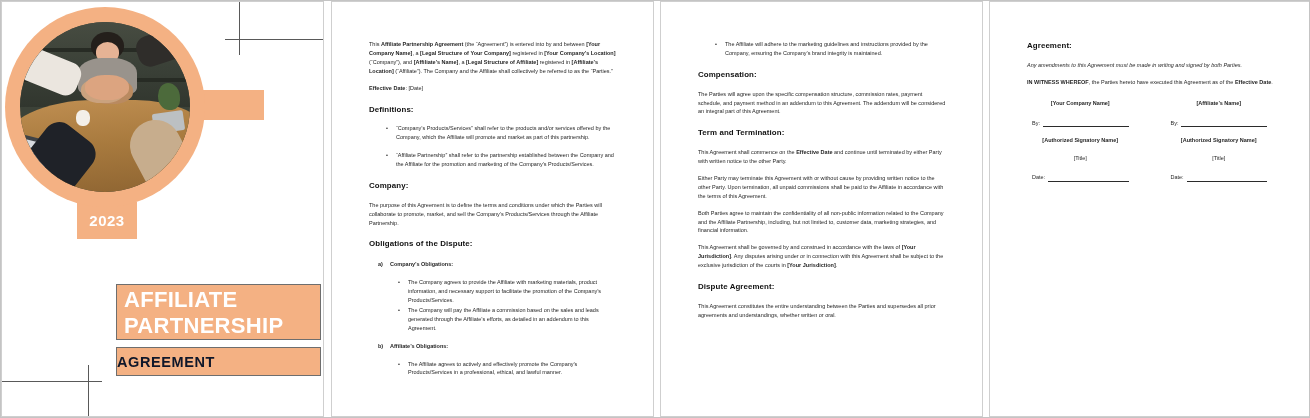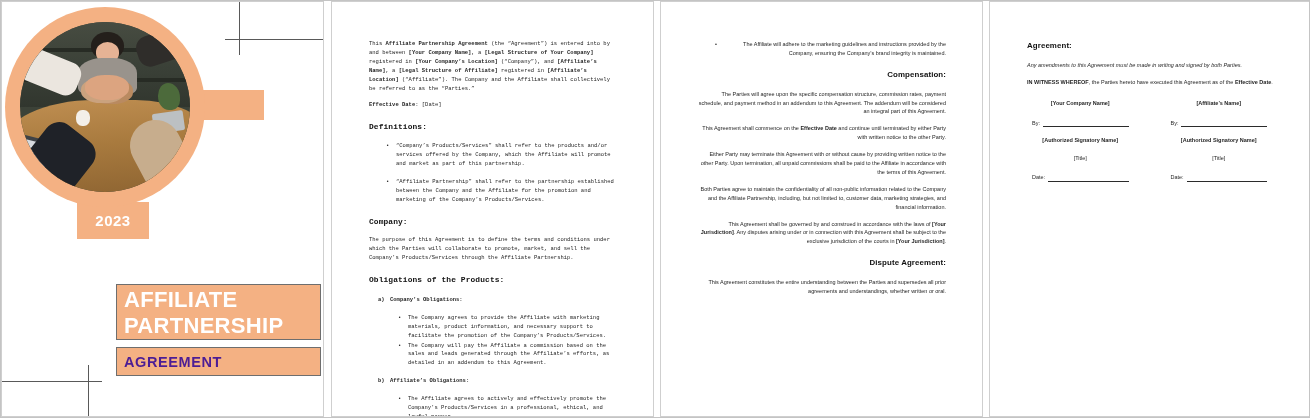--- a/index.html
+++ b/index.html
@@ -3,32 +3,32 @@
 <meta charset="utf-8">
 <style>
   html,body{margin:0;padding:0;background:#fff;}
   body{font-family:"Liberation Sans","DejaVu Sans",sans-serif;}
   :root{--accent:#F4B183;--accent-border:#6e6e6e;--line:#595959;--ink:#262626;}
 
   .stage{position:relative;width:1310px;height:418px;border:1px solid #c4c4c4;
          background:#ffffff;box-sizing:border-box;overflow:hidden;}
   .page{position:absolute;top:0;bottom:0;width:323px;background:#fff;
         border:1px solid #cfcfcf;box-sizing:border-box;overflow:hidden;}
-  #page-1{left:0;}#page-2{left:330px;font-family:Liberation Mono, monospace;}#page-3{left:659px;text-align:right;}#page-4{left:988px;}
+  #page-1{left:0;}#page-2{left:330px;}#page-3{left:659px;}#page-4{left:988px;}
 
   
   .hline,.vline{position:absolute;background:var(--line);}
   .hline{height:1px;} .vline{width:1px;}
   .cross-tr-v{left:237px;top:0;height:53px;}
   .cross-tr-h{top:37px;left:223px;width:98px;}
   .cross-bl-h{top:379px;left:0;width:100px;}
   .cross-bl-v{left:86px;top:363px;height:52px;}
 
   .accent-tab{position:absolute;left:195px;top:88px;width:67px;height:30px;background:var(--accent);}
-  .year-block{position:absolute;left:75px;top:200px;width:72px;height:37px;background:var(--accent);
+  .year-block{position:absolute;left:75px;top:200px;width:60px;height:37px;background:var(--accent);
               color:#fff;font-weight:800;font-size:15px;text-align:center;padding-top:10px;
               box-sizing:border-box;letter-spacing:.5px;}
   .photo-ring{position:absolute;left:3px;top:5px;width:200px;height:200px;border-radius:50%;
               background:var(--accent);}
   .photo{position:absolute;left:15px;top:15px;width:170px;height:170px;border-radius:50%;
          overflow:hidden;background:#3c4238;}
   .photo div{position:absolute;}
   .ph-shelves{left:0;top:0;right:0;height:50%;
       background:linear-gradient(180deg,#474c41 0%,#3a4037 55%,#31362e 100%);}
   .ph-shelf-line{left:0;right:0;height:4px;background:#272b24;top:26px;}
@@ -54,21 +54,21 @@
   .ph-cup{left:33%;top:52%;width:8%;height:9%;border-radius:45%;background:#f3efe9;}
   .ph-plant{right:6%;top:36%;width:13%;height:16%;border-radius:50% 60% 40% 55%;background:#4c6a3b;}
   .ph-laptop2{right:4%;top:53%;width:18%;height:12%;background:#bcc0c3;
       transform:rotate(-8deg);border-radius:2px;}
 
   .title-box{position:absolute;left:114px;top:282px;right:2px;height:56px;background:var(--accent);
       border:1px solid var(--accent-border);box-sizing:border-box;padding:2px 0 16px 7px;}
   .title-box .t{font-size:22px;line-height:1.17;font-weight:800;color:#fff;letter-spacing:.3px;width:200px;}
   .subtitle-box{position:absolute;left:114px;top:345px;right:2px;height:29px;background:var(--accent);
       border:1px solid var(--accent-border);box-sizing:border-box;display:flex;align-items:center;
-      padding-left:7px;font-size:14.5px;font-weight:600;color:#4c1d95;letter-spacing:.6px;}
+      font-size:14.5px;font-weight:600;color:#0f172a;letter-spacing:.6px;}
 
   
   .doc-body{padding:35px 36px 0 37px;font-size:5.5px;line-height:1.62;color:var(--ink);}
   .doc-p{margin:0 0 8px;}
   .doc-h{font-size:7.9px;font-weight:700;color:#111;margin:11px 0 8px;letter-spacing:.1px;}
   .doc-body > :first-child{margin-top:3px;}
   .doc-li{position:relative;padding-left:27px;margin-bottom:9px;}
   .doc-li .mk{position:absolute;left:17px;top:0;}
   .doc-li.l2{padding-left:39px;margin-bottom:1px;}
   .doc-li.l2 .mk{left:29px;}
@@ -135,33 +135,34 @@
 
   <div class="page" id="page-2">
     <div class="doc-body">
         <p class="doc-p"><span>This </span><span style="font-weight: 700;">Affiliate Partnership Agreement</span><span> (the “Agreement”) is entered into by and between </span><span style="font-weight: 700;">[Your Company Name]</span><span>, a </span><span style="font-weight: 700;">[Legal Structure of Your Company]</span><span> registered in </span><span style="font-weight: 700;">[Your Company’s Location]</span><span> (“Company”), and </span><span style="font-weight: 700;">[Affiliate’s Name]</span><span>, a </span><span style="font-weight: 700;">[Legal Structure of Affiliate]</span><span> registered in </span><span style="font-weight: 700;">[Affiliate’s Location]</span><span> (“Affiliate”). The Company and the Affiliate shall collectively be referred to as the “Parties.”</span></p>
         <p class="doc-p"><span style="font-weight: 700;">Effective Date</span><span>: [Date]</span></p>
         <div class="doc-h">Definitions:</div>
         <div class="doc-li l1"><span class="mk">•</span><span class="tx"><span>“Company’s Products/Services” shall refer to the products and/or services offered by the Company, which the Affiliate will promote and market as part of this partnership.</span></span></div>
         <div class="doc-li l1"><span class="mk">•</span><span class="tx"><span>“Affiliate Partnership” shall refer to the partnership established between the Company and the Affiliate for the promotion and marketing of the Company’s Products/Services.</span></span></div>
         <div class="doc-h">Company:</div>
         <p class="doc-p"><span>The purpose of this Agreement is to define the terms and conditions under which the Parties will collaborate to promote, market, and sell the Company’s Products/Services through the Affiliate Partnership.</span></p>
-        <div class="doc-h">Obligations of the Products:</div>
+        <div class="doc-h">Obligations of the Dispute:</div>
         <div class="doc-alpha"><span class="lab">a)</span><span><span style="font-weight: 700;">Company’s Obligations:</span></span></div>
         <div class="doc-li l2"><span class="mk">•</span><span class="tx"><span>The Company agrees to provide the Affiliate with marketing materials, product information, and necessary support to facilitate the promotion of the Company’s Products/Services.</span></span></div>
         <div class="doc-li l2"><span class="mk">•</span><span class="tx"><span>The Company will pay the Affiliate a commission based on the sales and leads generated through the Affiliate’s efforts, as detailed in an addendum to this Agreement.</span></span></div>
         <div class="doc-alpha"><span class="lab">b)</span><span><span style="font-weight: 700;">Affiliate’s Obligations:</span></span></div>
         <div class="doc-li l2"><span class="mk">•</span><span class="tx"><span>The Affiliate agrees to actively and effectively promote the Company’s Products/Services in a professional, ethical, and lawful manner.</span></span></div>
       </div>
   </div>
   <div class="page" id="page-3">
     <div class="doc-body">
         <div class="doc-li l1"><span class="mk">•</span><span class="tx"><span>The Affiliate will adhere to the marketing guidelines and instructions provided by the Company, ensuring the Company’s brand integrity is maintained.</span></span></div>
         <div class="doc-h">Compensation:</div>
         <p class="doc-p"><span>The Parties will agree upon the specific compensation structure, commission rates, payment schedule, and payment method in an addendum to this Agreement. The addendum will be considered an integral part of this Agreement.</span></p>
+        <div class="doc-h">Term and Termination:</div>
         <p class="doc-p"><span>This Agreement shall commence on the </span><span style="font-weight: 700;">Effective Date</span><span> and continue until terminated by either Party with written notice to the other Party.</span></p>
         <p class="doc-p"><span>Either Party may terminate this Agreement with or without cause by providing written notice to the other Party. Upon termination, all unpaid commissions shall be paid to the Affiliate in accordance with the terms of this Agreement.</span></p>
         <p class="doc-p"><span>Both Parties agree to maintain the confidentiality of all non-public information related to the Company and the Affiliate Partnership, including, but not limited to, customer data, marketing strategies, and financial information.</span></p>
         <p class="doc-p"><span>This Agreement shall be governed by and construed in accordance with the laws of </span><span style="font-weight: 700;">[Your Jurisdiction]</span><span>. Any disputes arising under or in connection with this Agreement shall be subject to the exclusive jurisdiction of the courts in </span><span style="font-weight: 700;">[Your Jurisdiction]</span><span>.</span></p>
         <div class="doc-h">Dispute Agreement:</div>
         <p class="doc-p"><span>This Agreement constitutes the entire understanding between the Parties and supersedes all prior agreements and understandings, whether written or oral.</span></p>
       </div>
   </div>
   <div class="page" id="page-4">
     <div class="doc-body">

